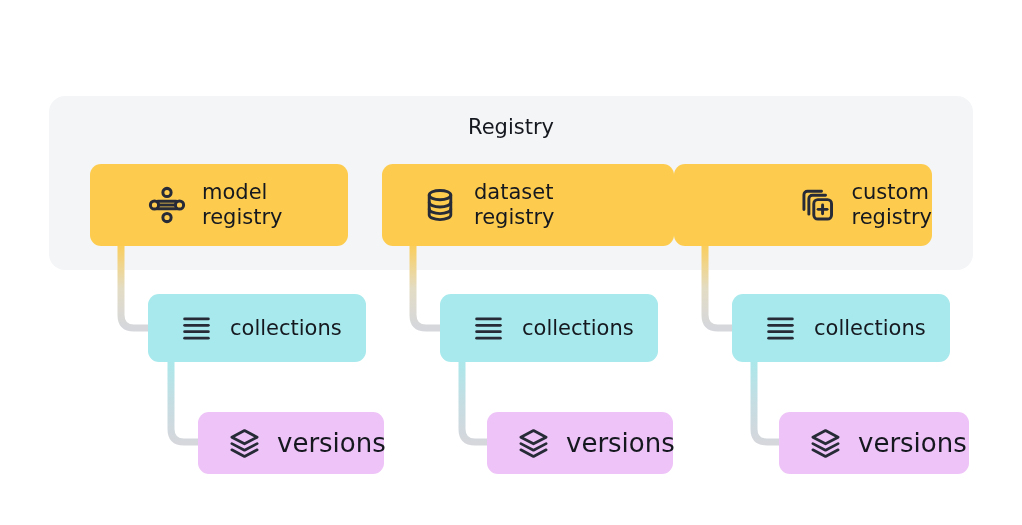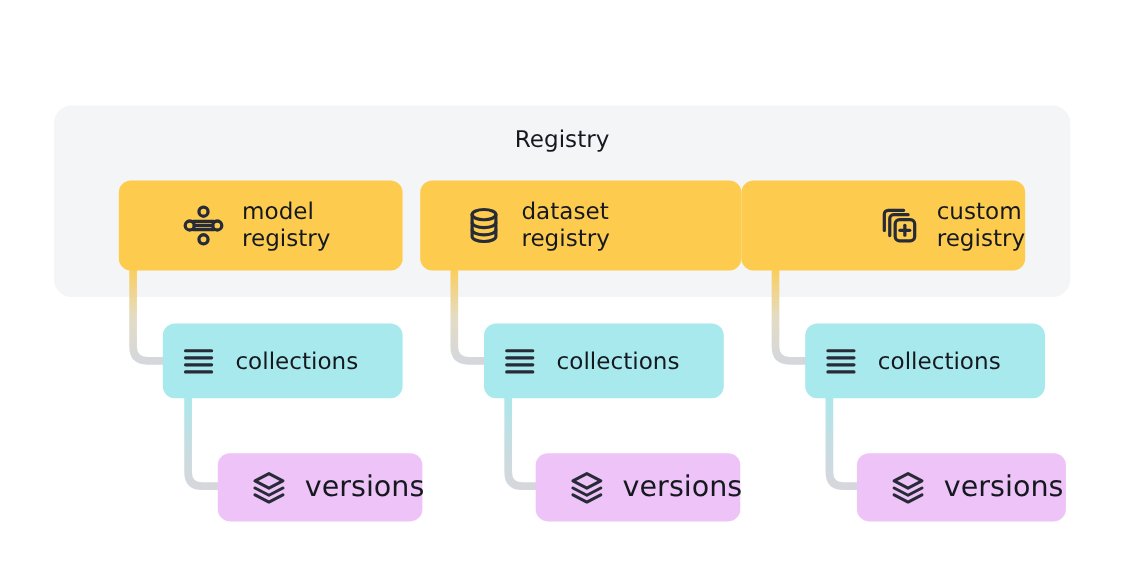--- a/index.html
+++ b/index.html
@@ -85,21 +85,21 @@
     padding-left: 58px;
     gap: 16px;
   }
   .card-registry .card-label { font-size: 21px; }
 
   
   .card-collections {
     height: 68px;
     background: #a7e9ec;
     border-radius: 11px;
-    padding-left: 16px;
+    padding-left: 32px;
     gap: 17px;
     top: 294px;
   }
   .card-collections .card-label { font-size: 21px; }
 
   
   .card-versions {
     height: 62px;
     background: #eec3f7;
     border-radius: 11px;
@@ -198,21 +198,21 @@
         <linearGradient id="gradC3" x1="0" y1="0" x2="0" y2="1">
           <stop offset="0%" stop-color="#a7e9ec"></stop>
           <stop offset="55%" stop-color="#c5dde2"></stop>
           <stop offset="100%" stop-color="#d5d7dc"></stop>
         </linearGradient>
       </defs>
       <path d="M9,0 L9,73 Q9,86 22,86 L50,86" fill="none" stroke="url(#gradC3)" stroke-width="7" stroke-linecap="butt"></path>
     </svg>
   </div>
 
-  <div class="card card-registry" style="left:90px; width:258px;margin-left:18px;">
+  <div class="card card-registry" style="left:90px; width:258px;">
     <span class="icon-wrap">
       <svg class="icon-svg" width="38" height="38" viewBox="0 0 24 24" fill="none" stroke="#262b37" stroke-width="1.9" stroke-linecap="round" stroke-linejoin="round">
         <circle cx="12" cy="4.1" r="2.6"></circle>
         <circle cx="12" cy="19.9" r="2.6"></circle>
         <circle cx="4.1" cy="12" r="2.6"></circle>
         <circle cx="19.9" cy="12" r="2.6"></circle>
         <line x1="6.7" y1="12" x2="17.3" y2="12"></line>
         <line x1="6.1" y1="9.6" x2="17.9" y2="9.6"></line>
         <line x1="6.1" y1="14.4" x2="17.9" y2="14.4"></line>
       </svg>

